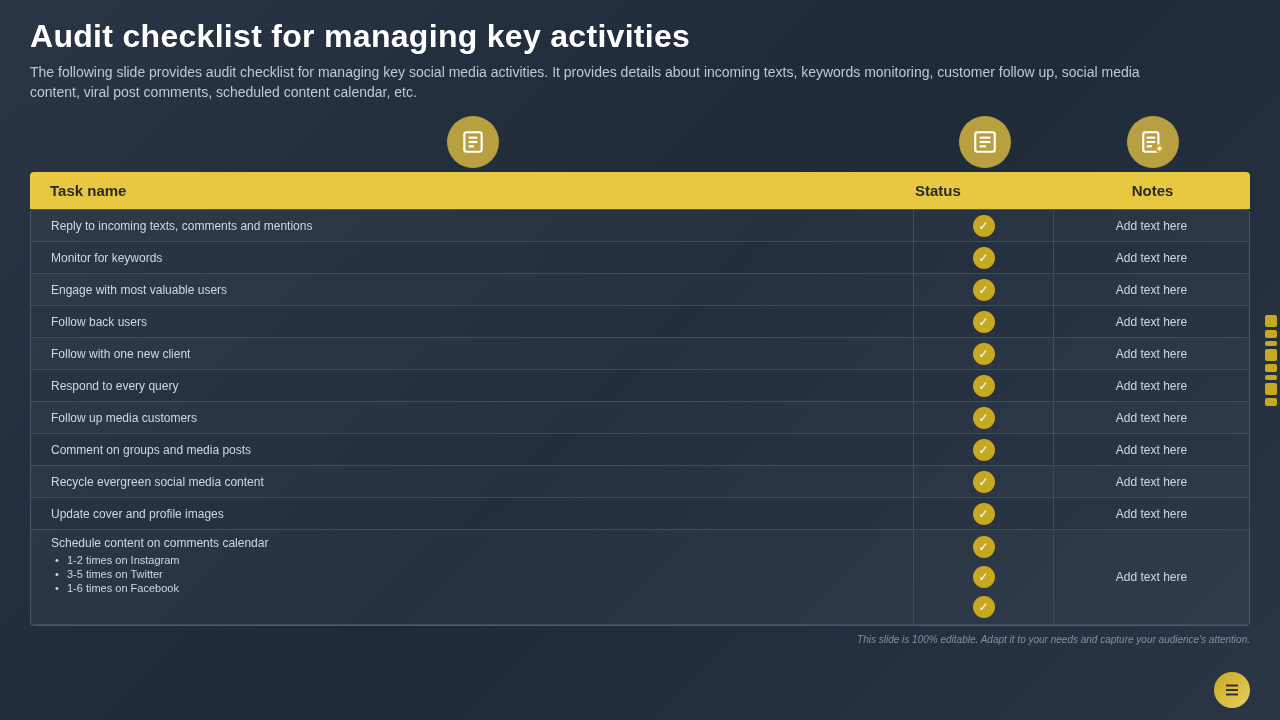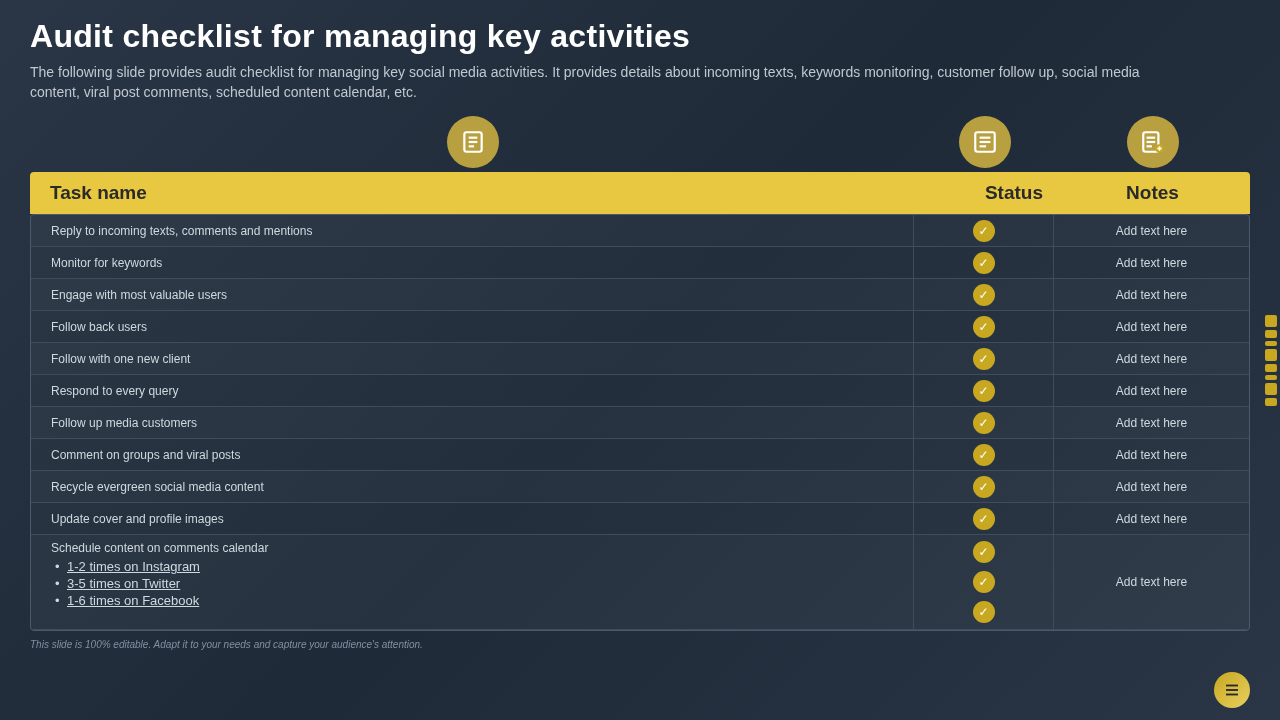--- a/index.html
+++ b/index.html
@@ -83,29 +83,29 @@
       font-size: 22px;
     }
 
     .header-row {
       display: flex;
       background-color: #e8c840;
       border-radius: 4px 4px 0 0;
     }
 
     .header-cell {
-      padding: 10px 12px;
-      font-size: 19px;
+      padding: 10px 0;
+      font-size: 15px;
       font-weight: 700;
       color: #2a2a2a;
       text-align: center;
     }
 
     .header-task { flex: 1; text-align: left; padding-left: 20px; }
-    .header-status { width: 140px; text-align: right; }
+    .header-status { width: 140px; text-align: left; }
     .header-notes { width: 195px; text-align: center; }
 
     .data-row {
       display: flex;
       border-bottom: 1px solid #3d4d5e;
       background-color: rgba(255,255,255,0.04);
       min-height: 32px;
     }
 
     .data-row:nth-child(even) {
@@ -168,22 +168,21 @@
     }
 
     .schedule-task-cell ul {
       list-style: none;
       padding-left: 16px;
     }
 
     .schedule-task-cell ul li {
       position: relative;
       margin-bottom: 2px;
-      font-size: 13px;
-      text-decoration: underline;
+      font-size: 11px;
     }
 
     .schedule-task-cell ul li::before {
       content: "•";
       position: absolute;
       left: -12px;
       color: #d0d8e0;
     }
 
     .schedule-status-cell {
@@ -200,21 +199,21 @@
     .schedule-notes-cell {
       width: 195px;
       display: flex;
       align-items: center;
       justify-content: center;
       font-size: 12px;
       color: #d0d8e0;
     }
 
     .footer-text {
-      text-align: left;
+      text-align: right;
       font-size: 10px;
       color: #8090a0;
       margin-top: 8px;
       font-style: italic;
     }
 
     
     .side-bars {
       position: absolute;
       right: 0;
@@ -376,21 +375,21 @@
 
       <div class="data-row">
         <div class="cell-task">Follow up media customers</div>
         <div class="cell-status">
           <div class="check-icon">✓</div>
         </div>
         <div class="cell-notes">Add text here</div>
       </div>
 
       <div class="data-row">
-        <div class="cell-task">Comment on groups and viral posts</div>
+        <div class="cell-task">Comment on groups and media posts</div>
         <div class="cell-status">
           <div class="check-icon">✓</div>
         </div>
         <div class="cell-notes">Add text here</div>
       </div>
 
       <div class="data-row">
         <div class="cell-task">Recycle evergreen social media content</div>
         <div class="cell-status">
           <div class="check-icon">✓</div>

